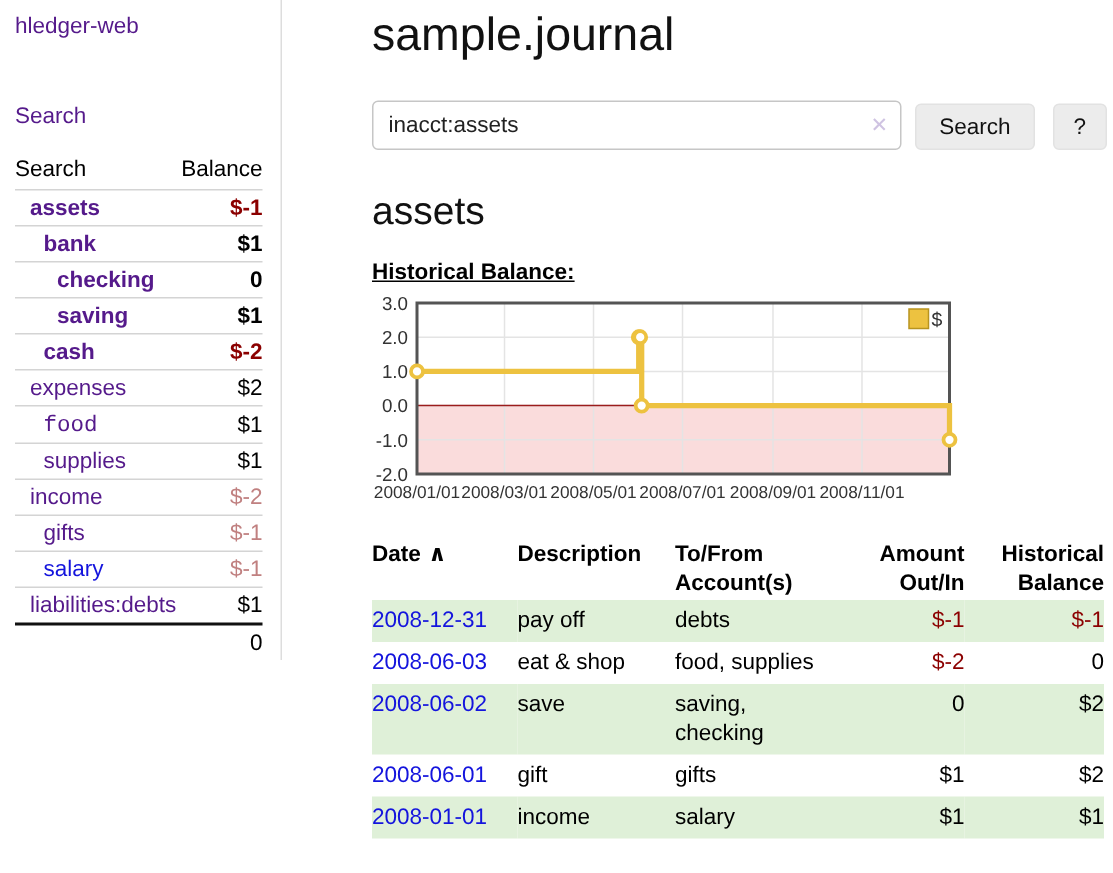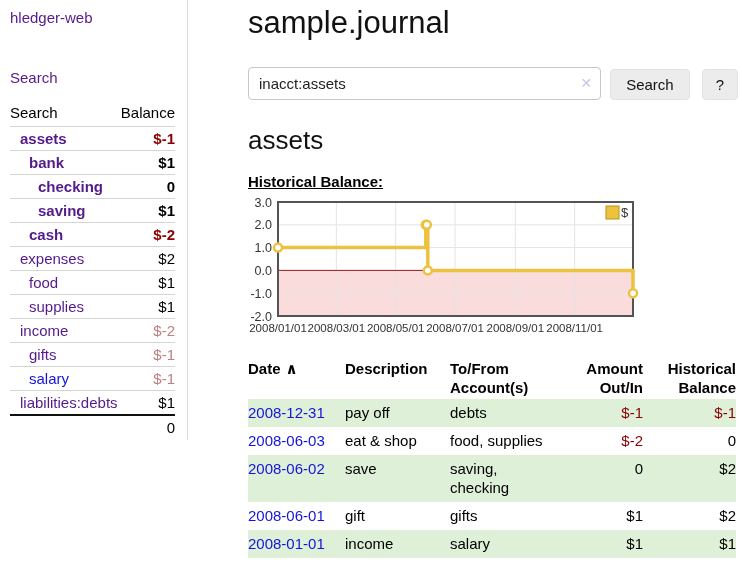--- a/index.html
+++ b/index.html
@@ -85,21 +85,21 @@
         </tr>
         <tr>
           <td><a class="acct b" style="padding-left: 19px;">cash</a></td>
           <td class="bal b neg-strong">$-2</td>
         </tr>
         <tr>
           <td><a class="acct" style="padding-left: 10px;">expenses</a></td>
           <td class="bal">$2</td>
         </tr>
         <tr>
-          <td><a class="acct" style="padding-left: 19px;">food</a></td>
+          <td><a class="acct" style="padding-left: 19px; font-family: Liberation Mono, monospace;">food</a></td>
           <td class="bal">$1</td>
         </tr>
         <tr>
           <td><a class="acct" style="padding-left: 19px;">supplies</a></td>
           <td class="bal">$1</td>
         </tr>
         <tr>
           <td><a class="acct" style="padding-left: 10px;">income</a></td>
           <td class="bal neg-soft">$-2</td>
         </tr>

